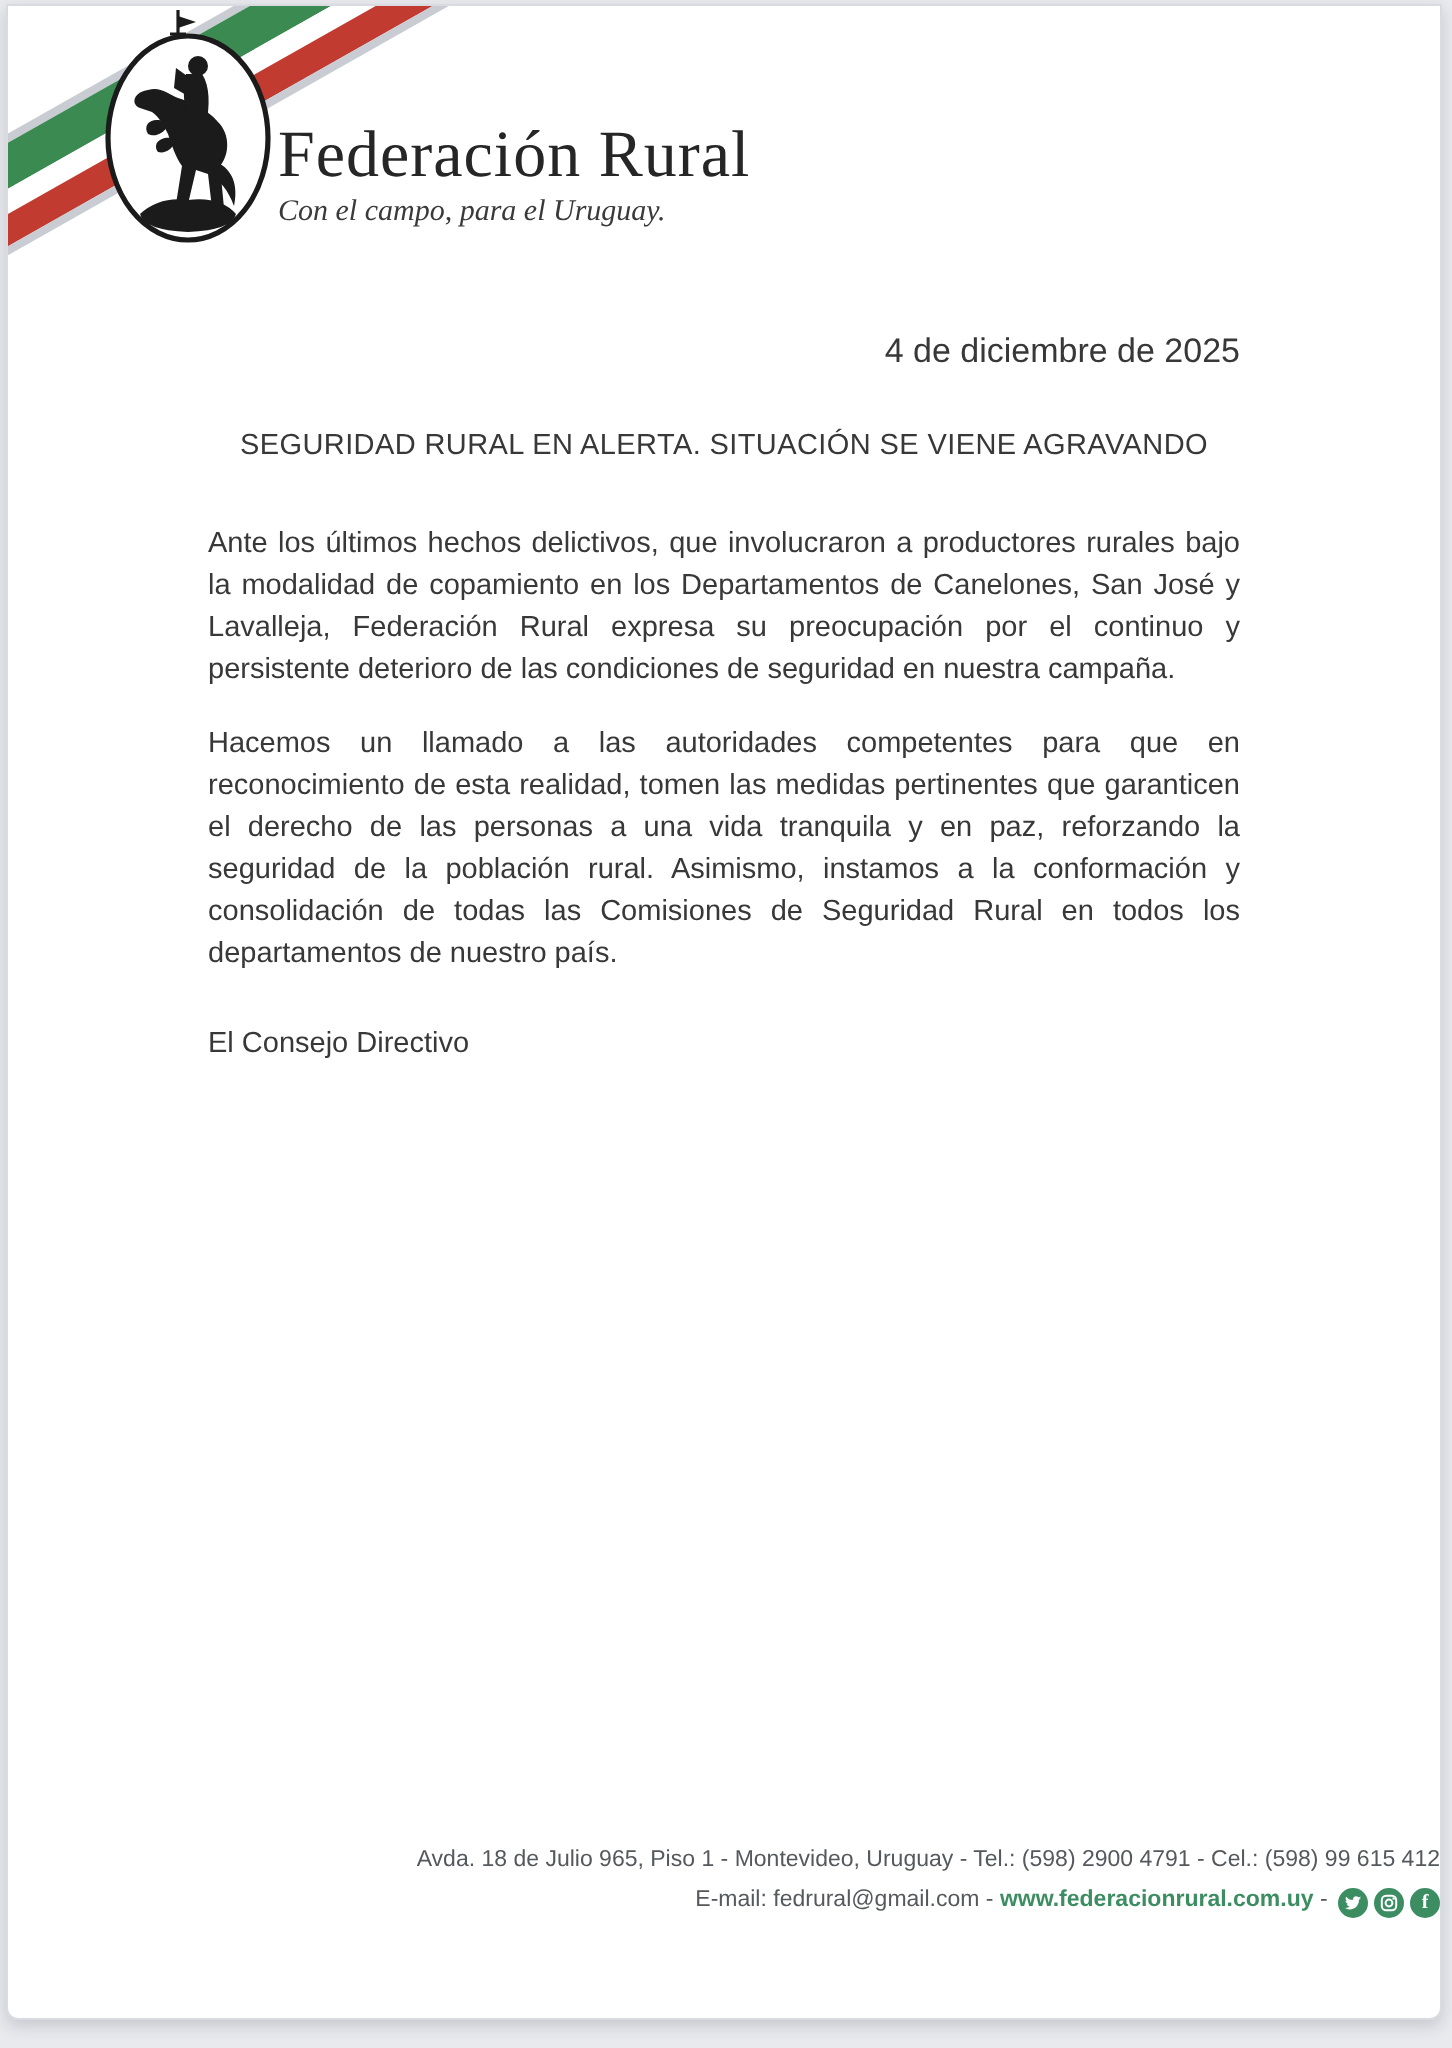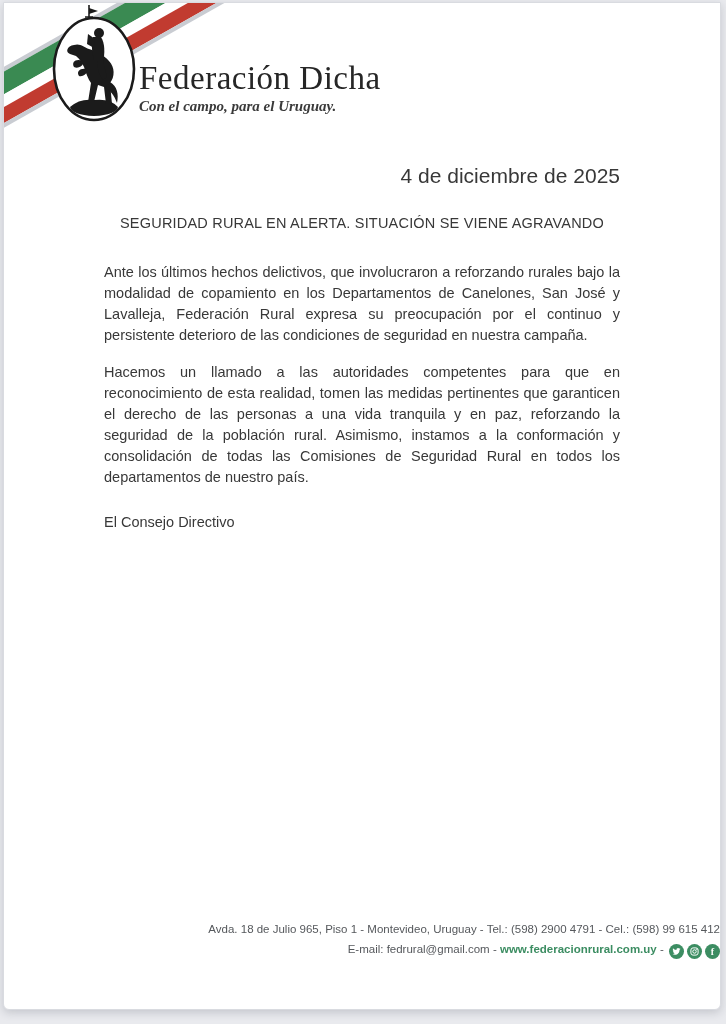--- a/index.html
+++ b/index.html
@@ -30,25 +30,25 @@
   .ribbon .s3{height:11px;background:#ffffff;}
   .ribbon .s4{height:14px;background:var(--red,#c13b30);}
   .logo{position:absolute;left:44px;top:0;z-index:2;}
   .brand{position:absolute;left:135px;top:56px;z-index:2;}
   .brand h1{
     margin:0;font-family:"Liberation Serif","DejaVu Serif",serif;
     font-size:33px;font-weight:400;color:#262626;letter-spacing:.5px;line-height:38px;
   }
   .brand .tagline{
     margin-top:1px;font-family:"Liberation Serif","DejaVu Serif",serif;
-    font-style:italic;font-weight:700;font-size:15px;color:#3a3a3a;
+    font-style:italic;font-weight:400;font-size:15px;color:#3a3a3a;
   }
   
   .doc{color:#383838;font-size:14.5px;line-height:21px;}
-  .date{margin:12px 100px 0;text-align:right;font-size:21px;}
+  .date{margin:12px 100px 0;text-align:right;font-size:17px;}
   .kicker{margin-top:26px;text-align:center;letter-spacing:.3px;}
   .headline{margin-top:27px;text-align:center;letter-spacing:.2px;}
   .doc p.para{margin:0 100px;text-align:justify;}
   .p1{margin-top:28px !important;}
   .p2{margin-top:17px !important;}
   .p3{margin-top:16px !important;}
   .signature{margin:24px 100px 0;text-align:left;}
   
   .footer{
     position:absolute;left:0;right:0;bottom:50px;
@@ -100,29 +100,29 @@
 
           <circle cx="51" cy="30" r="5"></circle>
           <path d="M45,34 C43,42 44,50 46,57 L55,59 C57,50 57,40 53,34 Z"></path>
           <path d="M47,36 L40,31 L39,41 L46,45 Z"></path>
           <path d="M49,57 C49,65 51,72 55,77 L59,74 C57,66 56,61 55,57 Z"></path>
         </g>
       </svg>
     </div>
 
     <div class="brand">
-      <h1>Federación Dicha</h1>
+      <h1>Federación Rural</h1>
       <div class="tagline">Con el campo, para el Uruguay.</div>
     </div>
   </div>
 
   <div class="doc">
     <div class="date">4 de diciembre de 2025</div>
     <div class="headline">SEGURIDAD RURAL EN ALERTA. SITUACIÓN SE VIENE AGRAVANDO</div>
-    <p class="para p1">Ante los últimos hechos delictivos, que involucraron a reforzando rurales bajo la modalidad de copamiento en los Departamentos de Canelones, San José y Lavalleja, Federación Rural expresa su preocupación por el continuo y persistente deterioro de las condiciones de seguridad en nuestra campaña.</p>
+    <p class="para p1">Ante los últimos hechos delictivos, que involucraron a productores rurales bajo la modalidad de copamiento en los Departamentos de Canelones, San José y Lavalleja, Federación Rural expresa su preocupación por el continuo y persistente deterioro de las condiciones de seguridad en nuestra campaña.</p>
     <p class="para p3">Hacemos un llamado a las autoridades competentes para que en reconocimiento de esta realidad, tomen las medidas pertinentes que garanticen el derecho de las personas a una vida tranquila y en paz, reforzando la seguridad de la población rural. Asimismo, instamos a la conformación y consolidación de todas las Comisiones de Seguridad Rural en todos los departamentos de nuestro país.</p>
     <div class="signature">El Consejo Directivo</div>
   </div>
 
   <div class="footer">
     <div class="line1">Avda. 18 de Julio 965, Piso 1 - Montevideo, Uruguay - Tel.: (598) 2900 4791 - Cel.: (598) 99 615 412</div>
     <div class="line2">
       <span>E-mail: fedrural@gmail.com</span>
       <span>-</span>
       <span class="website">www.federacionrural.com.uy</span>

